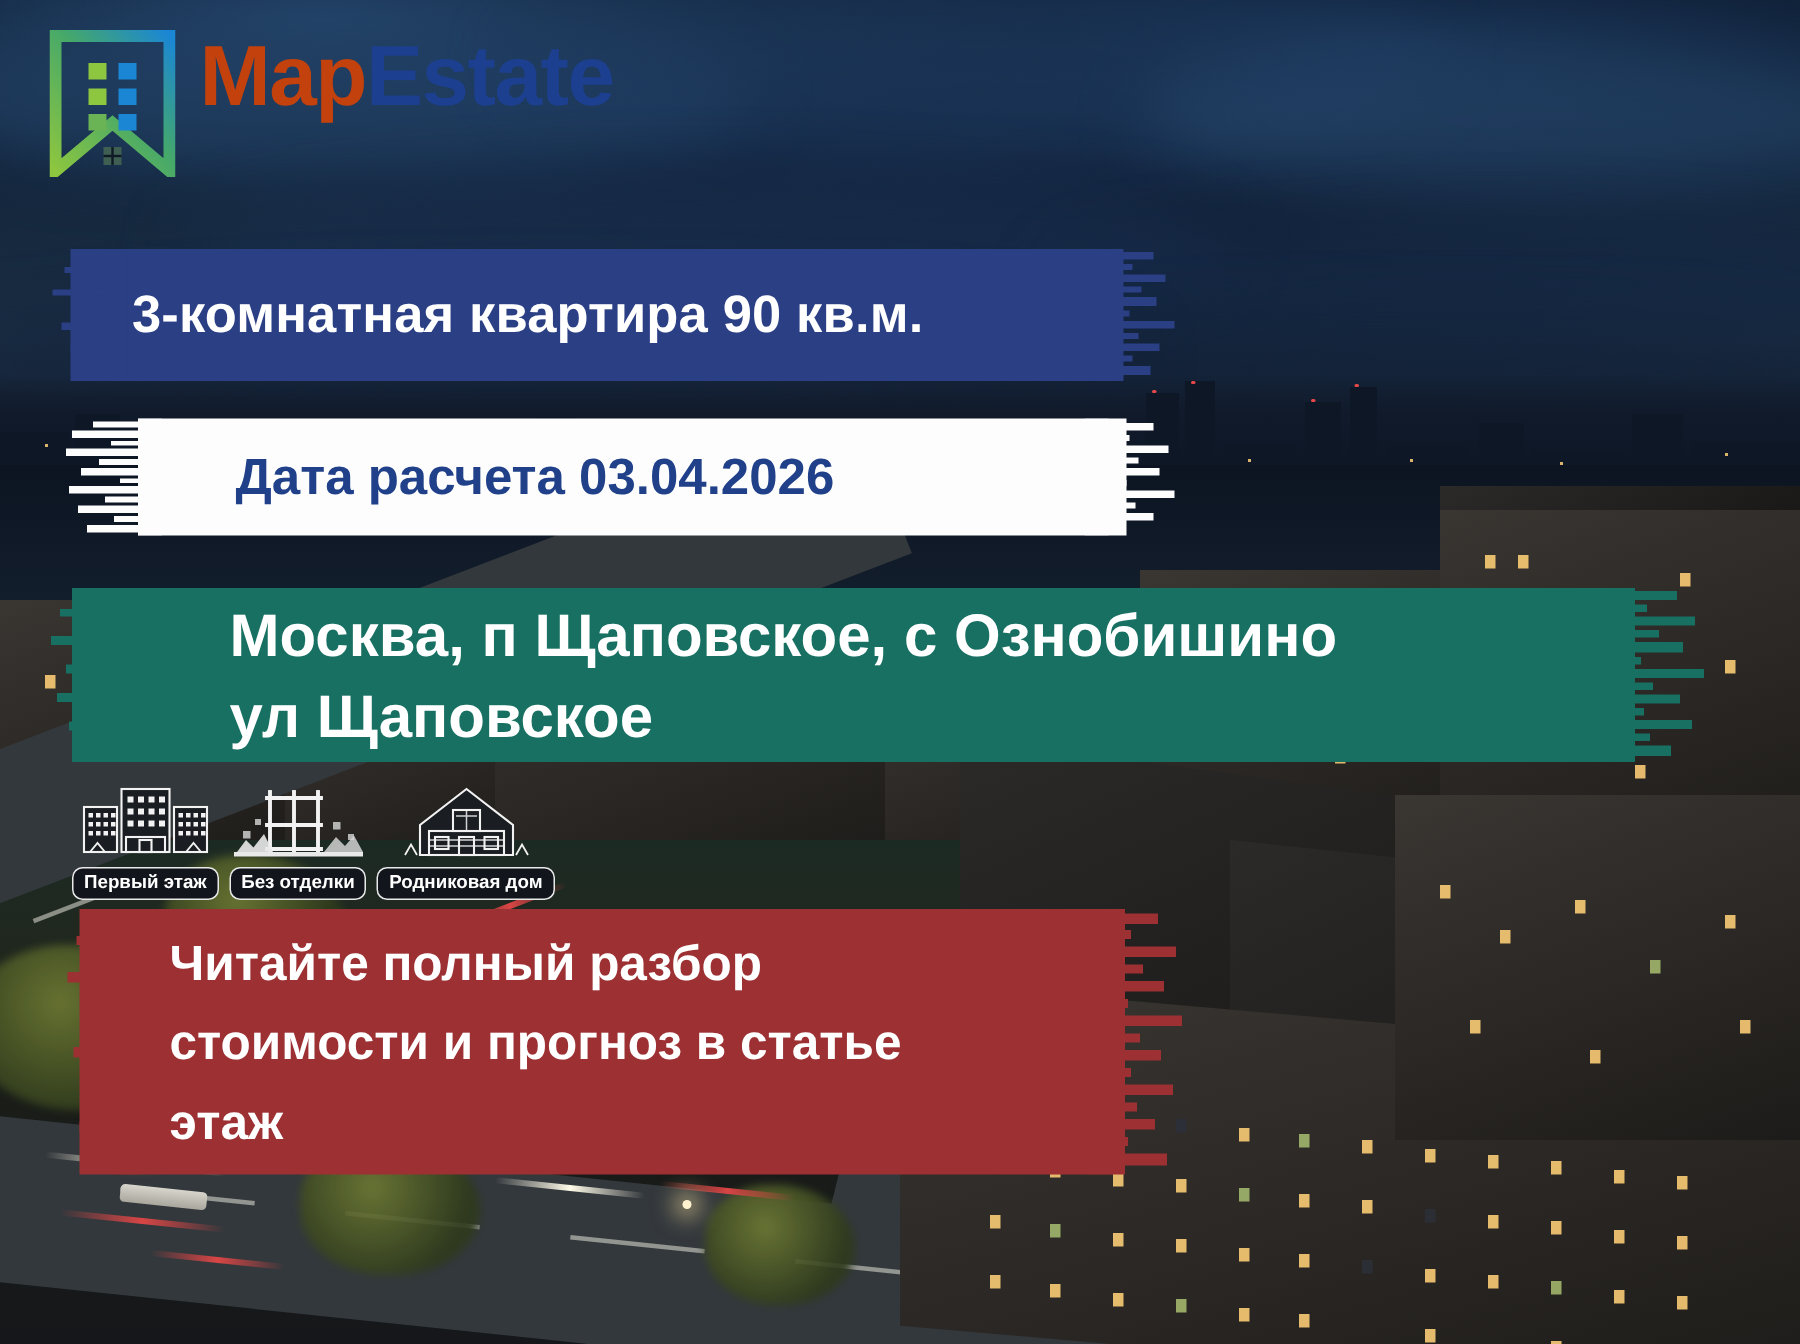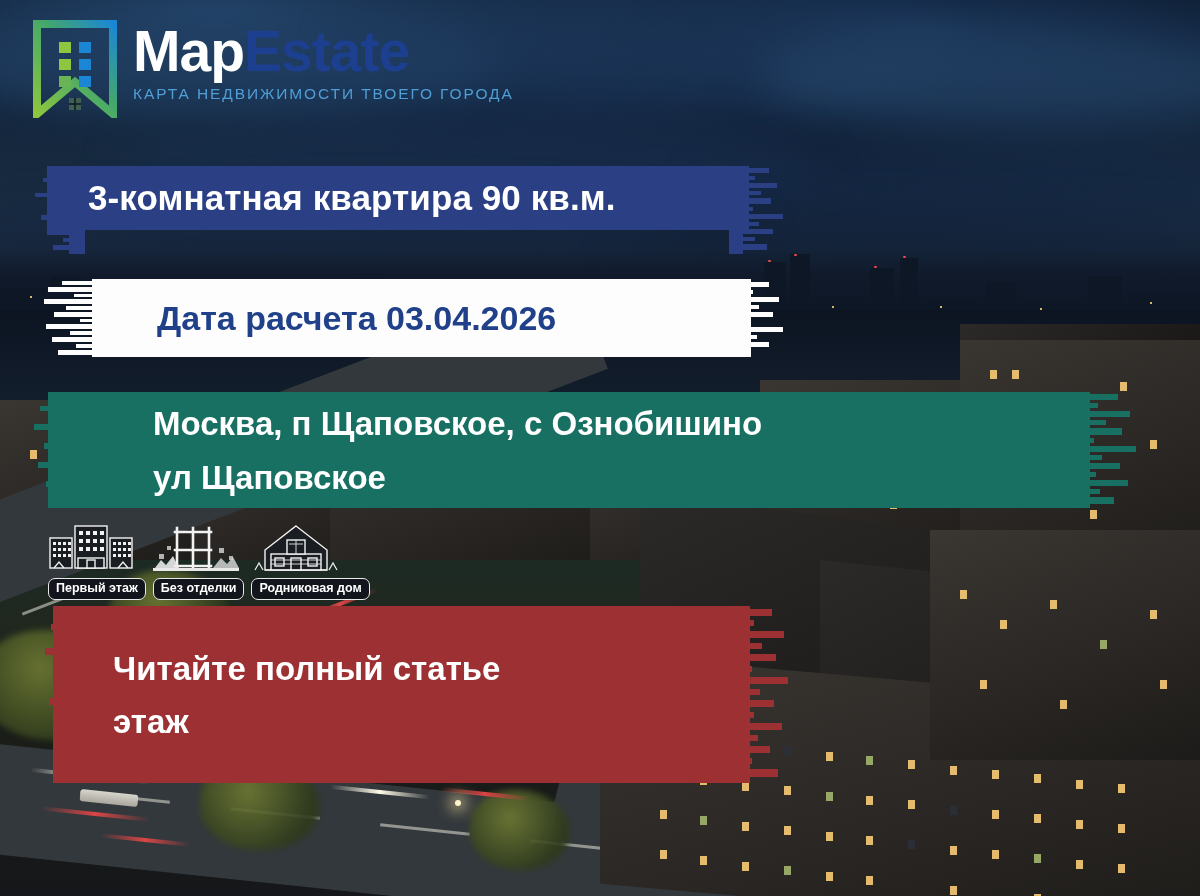--- a/index.html
+++ b/index.html
@@ -82,39 +82,39 @@
 
   
   #logo {
     position:absolute; left:33px; top:20px; display:flex; align-items:flex-start;
   }
   .logo-mark { width:84px; height:98px; flex:0 0 auto; }
   .logo-text { margin-left:16px; margin-top:4px; }
   .logo-title {
     font-size:57px; font-weight:bold; line-height:.98; letter-spacing:-1px;
   }
-  .lt-a { color:#ffffff; }
+  .lt-a { color:#c2410c; }
   .lt-b { color:#1d3f8f; }
   .logo-sub {
     margin-top:5px; font-size:15.5px; letter-spacing:1.9px;
     color:#4f9fd6; font-weight:normal; white-space:nowrap;
   }
 
   
   .banner { position:absolute; display:flex; align-items:center; }
   .banner .btxt { position:relative; z-index:3; color:#fff; font-weight:bold; }
 
   
   .fray {
     position:absolute; top:0; bottom:0; width:56px; z-index:2; pointer-events:none;
   }
 
   
   #banner-flat {
-    left:47px; top:166px; width:742px; height:64px;
+    left:47px; top:166px; width:742px; height:88px;
   }
   #banner-flat .fill {
     position:absolute; inset:0 40px 0 0; background:#2b3f85;
   }
   #banner-flat .btxt {
     font-size:35px; color:#fff; padding-left:41px; letter-spacing:.1px;
   }
 
   
   #banner-date {
@@ -128,39 +128,39 @@
   }
 
   
   #banner-addr {
     left:48px; top:392px; width:1090px; height:116px;
   }
   #banner-addr .fill {
     position:absolute; inset:0 48px 0 0; background:#177062;
   }
   #banner-addr .btxt {
-    font-size:33px; line-height:54px; padding-left:105px; padding-top:2px;
+    font-size:40px; line-height:54px; padding-left:105px; padding-top:2px;
   }
 
   
   #banner-cta {
     left:53px; top:606px; width:735px; height:177px;
   }
   #banner-cta .fill {
     position:absolute; inset:0 38px 0 0; background:#9c3033;
   }
   #banner-cta .btxt {
     font-size:33px; line-height:53px; padding-left:60px;
   }
 
   
   #features {
     position:absolute; left:48px; top:524px; display:flex; align-items:flex-end; gap:7px; z-index:5;
   }
-  .feat { position:relative; display:flex; flex-direction:column; }
+  .feat { position:relative; display:flex; flex-direction:column; align-items:center; }
   .feat-ico { height:52px; display:flex; align-items:flex-end; }
   .feat-lbl {
     margin-top:2px;
     background:#12161c;
     border:1.6px solid #e9e9e9;
     border-radius:7px;
     color:#fff; font-size:12.5px; font-weight:bold;
     padding:3px 7px 4px; white-space:nowrap;
     line-height:1;
   }
@@ -380,21 +380,20 @@
     <rect x="46" y="56" width="12" height="11" fill="#1b87d4"></rect>
 
     <rect x="36" y="78" width="12" height="12" fill="#3f5f52"></rect>
     <rect x="41.2" y="78" width="1.6" height="12" fill="#0f1a26"></rect>
     <rect x="36" y="83.2" width="12" height="1.6" fill="#0f1a26"></rect>
   </svg>
   <div class="logo-text">
     <div class="logo-title">
       <span class="lt-a">Map</span><span class="lt-b">Estate</span>
     </div>
-    <div class="logo-sub">КАРТА НЕДВИЖИМОСТИ ТВОЕГО ГОРОДА</div>
   </div>
 </div>
 
 <div class="banner" id="banner-flat">
   <div class="fill"></div>
   <svg class="fray" style="left:-18px;" viewBox="0 0 56 88" preserveAspectRatio="none">
     <g fill="#2b3f85">
       <rect x="40" y="0" width="16" height="88"></rect>
       <rect x="26" y="4" width="16" height="5"></rect>
         <rect x="14" y="12" width="28" height="4"></rect>
@@ -657,16 +656,17 @@
       <rect x="16" y="94" width="32" height="7"></rect>
         <rect x="16" y="106" width="12" height="6"></rect>
       <rect x="16" y="117" width="40" height="7"></rect>
         <rect x="16" y="129" width="16" height="6"></rect>
       <rect x="16" y="140" width="28" height="7"></rect>
         <rect x="16" y="152" width="10" height="6"></rect>
       <rect x="16" y="163" width="36" height="8"></rect>
     </g>
   </svg>
   <div class="btxt">
-    <div>Читайте полный статье</div>
+    <div>Читайте полный разбор</div>
+    <div>стоимости и прогноз в статье</div>
     <div>этаж</div>
   </div>
 </div>
 
 </body></html>

